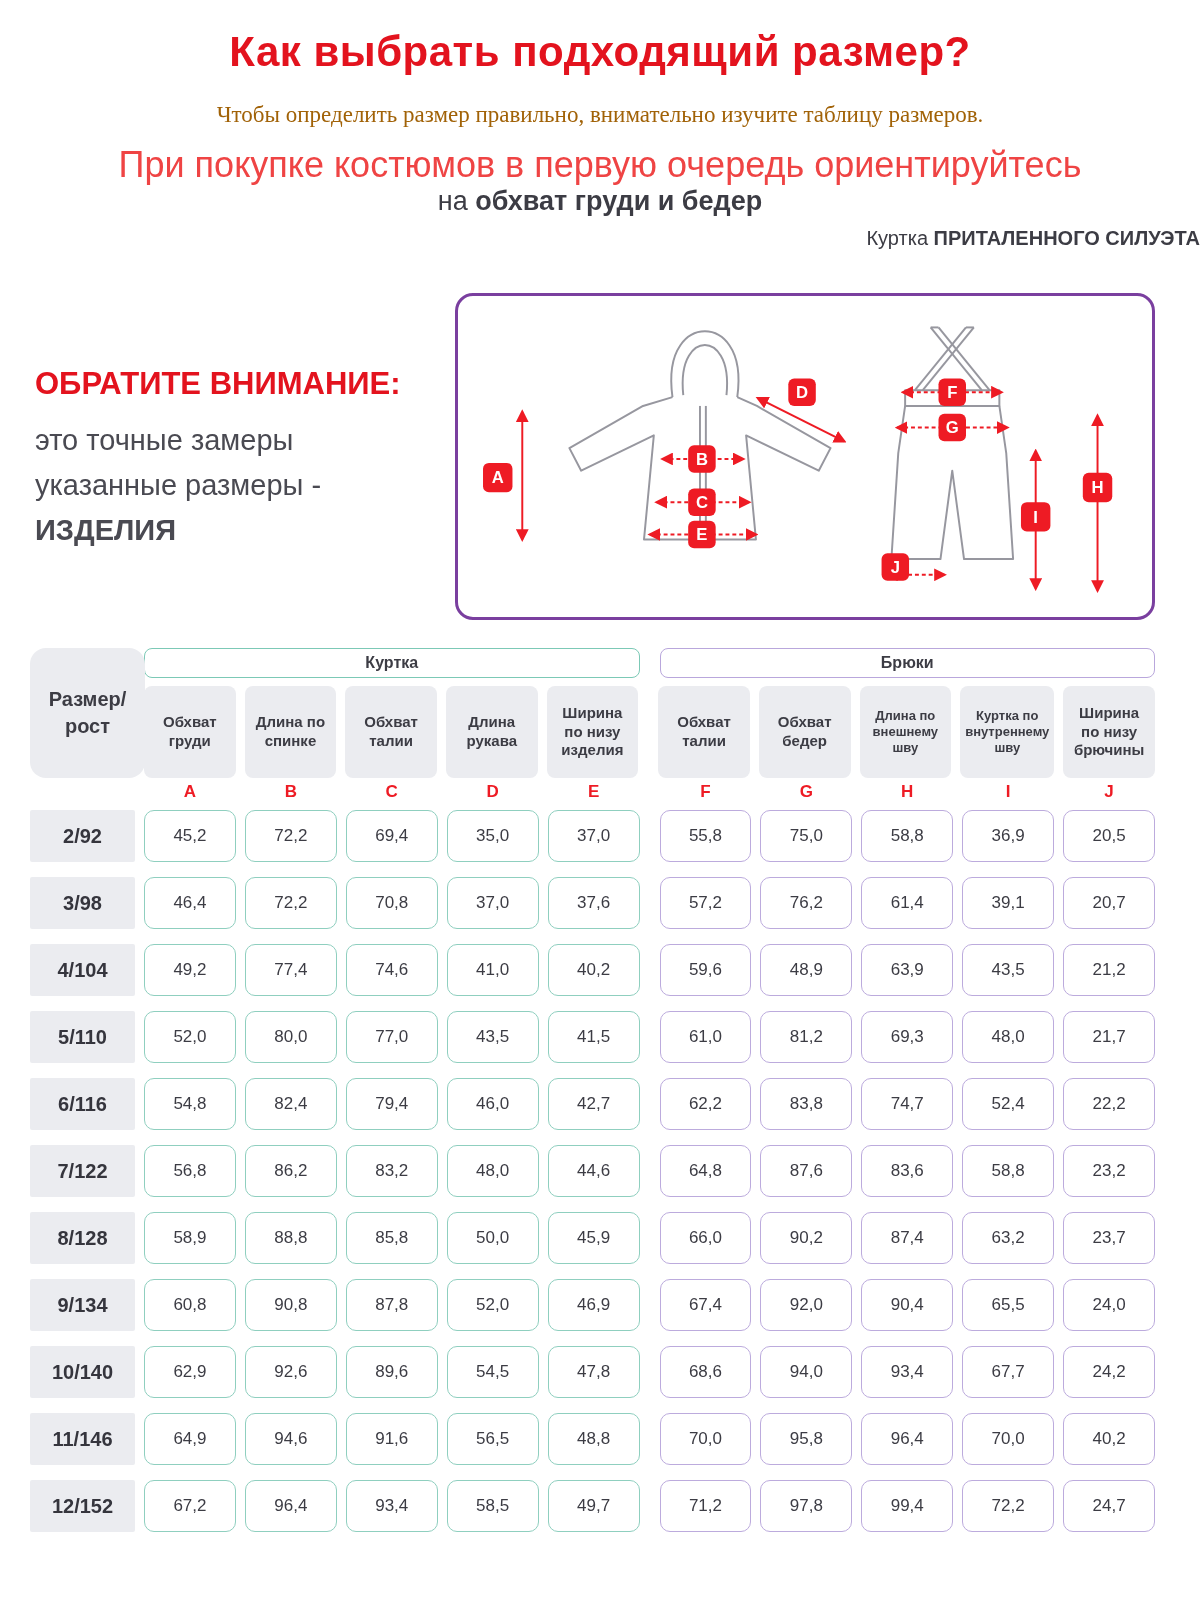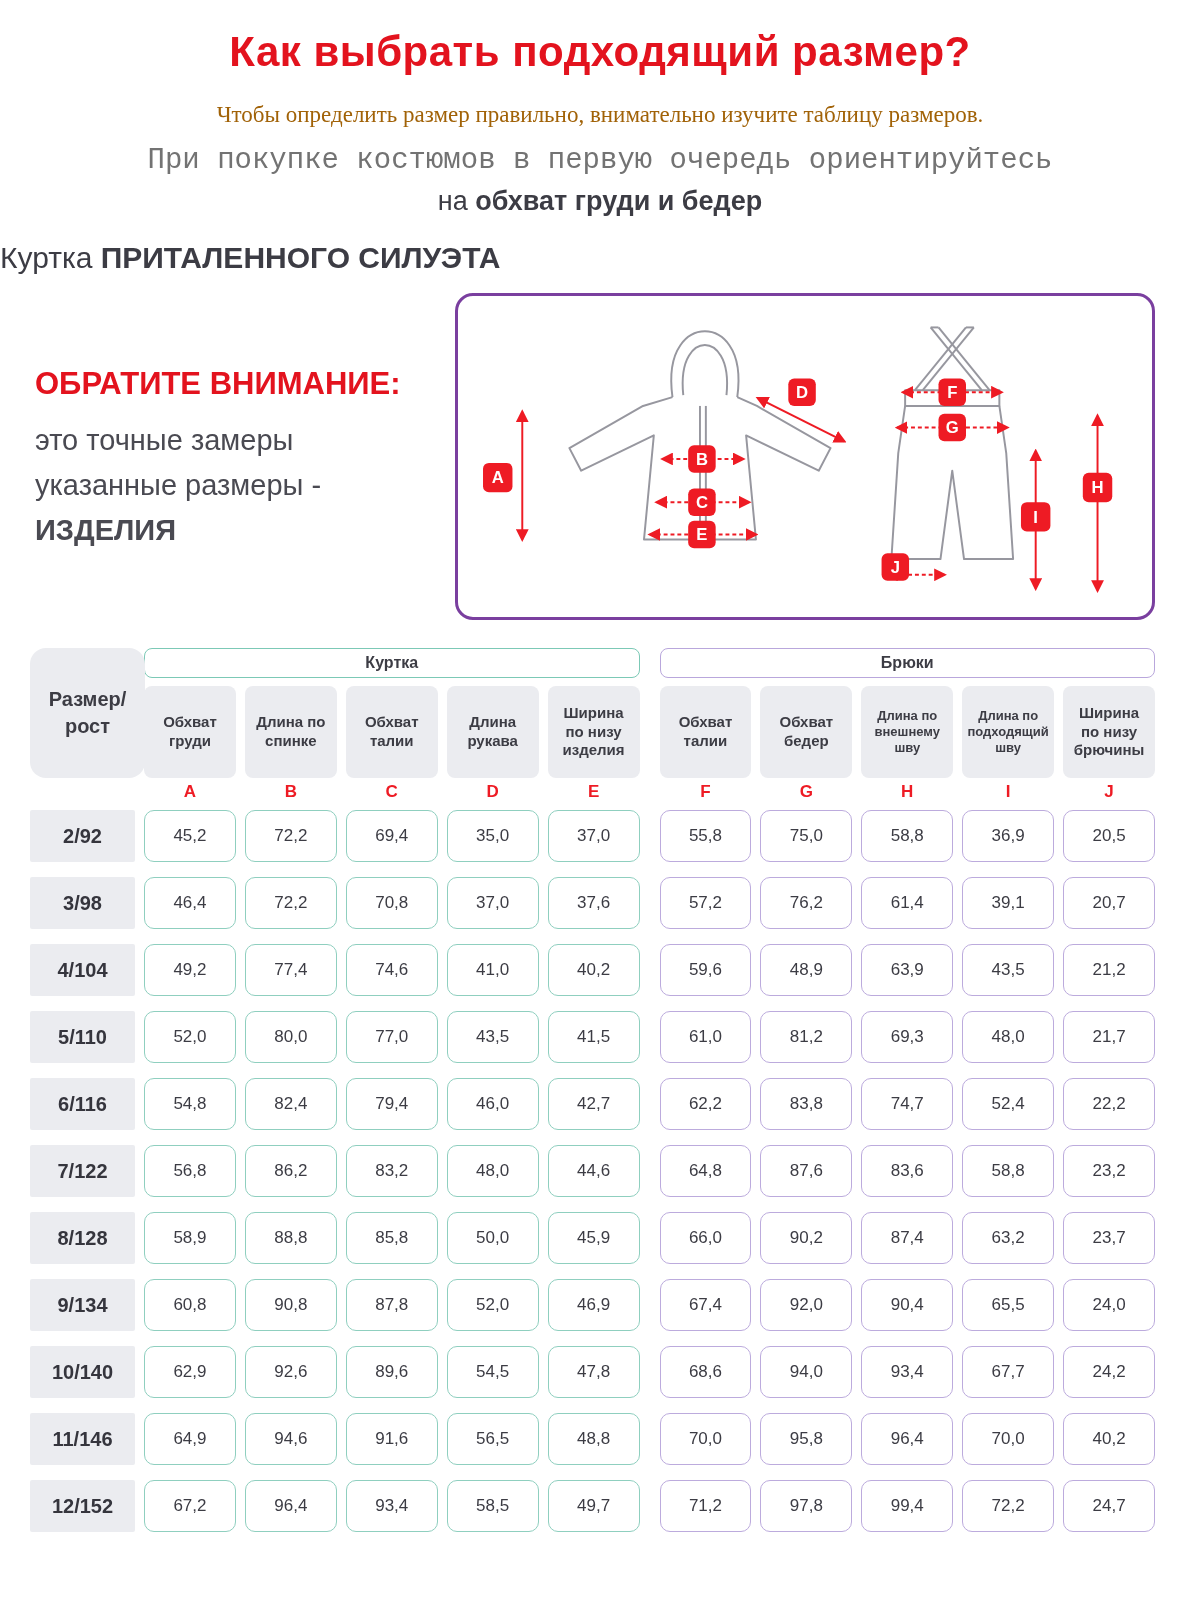--- a/index.html
+++ b/index.html
@@ -3,23 +3,23 @@
 <meta charset="utf-8">
 <style>
   * { box-sizing: border-box; }
   html,body { margin:0; padding:0; background:#ffffff; }
   body { font-family:"Liberation Sans", sans-serif; color:#3c3c44; }
   .page { position:relative; width:1200px; height:1600px; background:#fff; overflow:hidden; }
 
   .title { position:absolute; top:28px; left:0; width:100%; text-align:center;
            font-size:42px; font-weight:bold; color:#e3131e; letter-spacing:0.5px; }
   .subtitle { position:absolute; top:102px; left:0; width:100%; text-align:center; font-size:23px; color:#a16207;font-family:Liberation Serif, serif; }
-  .intro-line { position:absolute; top:144px; left:0; width:100%; text-align:center; font-size:29px; color:#737373;font-family:Liberation Mono, monospace; }
+  .intro-line { position:absolute; top:144px; left:0; width:100%; text-align:center; font-size:36px; color:#ef4444; }
   .focus-line { position:absolute; top:186px; left:0; width:100%; text-align:center; font-size:27px; color:#3c3c44; }
-  .jacket-line { position:absolute; top:241px; left:0; width:100%; text-align:left; font-size:30px; color:#3c3c44; }
+  .jacket-line { position:absolute; top:227px; left:0; width:100%; text-align:right; font-size:20px; color:#3c3c44; }
   .b { font-weight:bold; }
 
   .note { position:absolute; left:35px; top:366px; width:400px; }
   .note-title { color:#e3131e; font-weight:bold; font-size:31px; margin-bottom:16px; }
   .note-line { font-size:29px; line-height:1.55; color:#4a4a52; }
   .note-line.bold { font-weight:bold; }
 
   .diagram { position:absolute; left:455px; top:293px; width:700px; height:327px;
              border:3px solid #7a3f9f; border-radius:18px; background:#fff; }
   .diagram svg { display:block; width:100%; height:100%; }
@@ -174,21 +174,21 @@
         <div class=""></div>
         <div class="hcell">Обхват груди</div>
         <div class="hcell">Длина по спинке</div>
         <div class="hcell">Обхват талии</div>
         <div class="hcell">Длина рукава</div>
         <div class="hcell">Ширина по низу изделия</div>
         <div class=""></div>
         <div class="hcell">Обхват талии</div>
         <div class="hcell">Обхват бедер</div>
         <div class="hcell small">Длина по внешнему шву</div>
-        <div class="hcell small">Длина по подходящий шву</div>
+        <div class="hcell small">Куртка по внутреннему шву</div>
         <div class="hcell">Ширина по низу брючины</div>
       </div>
     <div class="cols letters-row" id="letters-row">
         <div class=""></div>
         <div class="letter">A</div>
         <div class="letter">B</div>
         <div class="letter">C</div>
         <div class="letter">D</div>
         <div class="letter">E</div>
         <div class=""></div>

